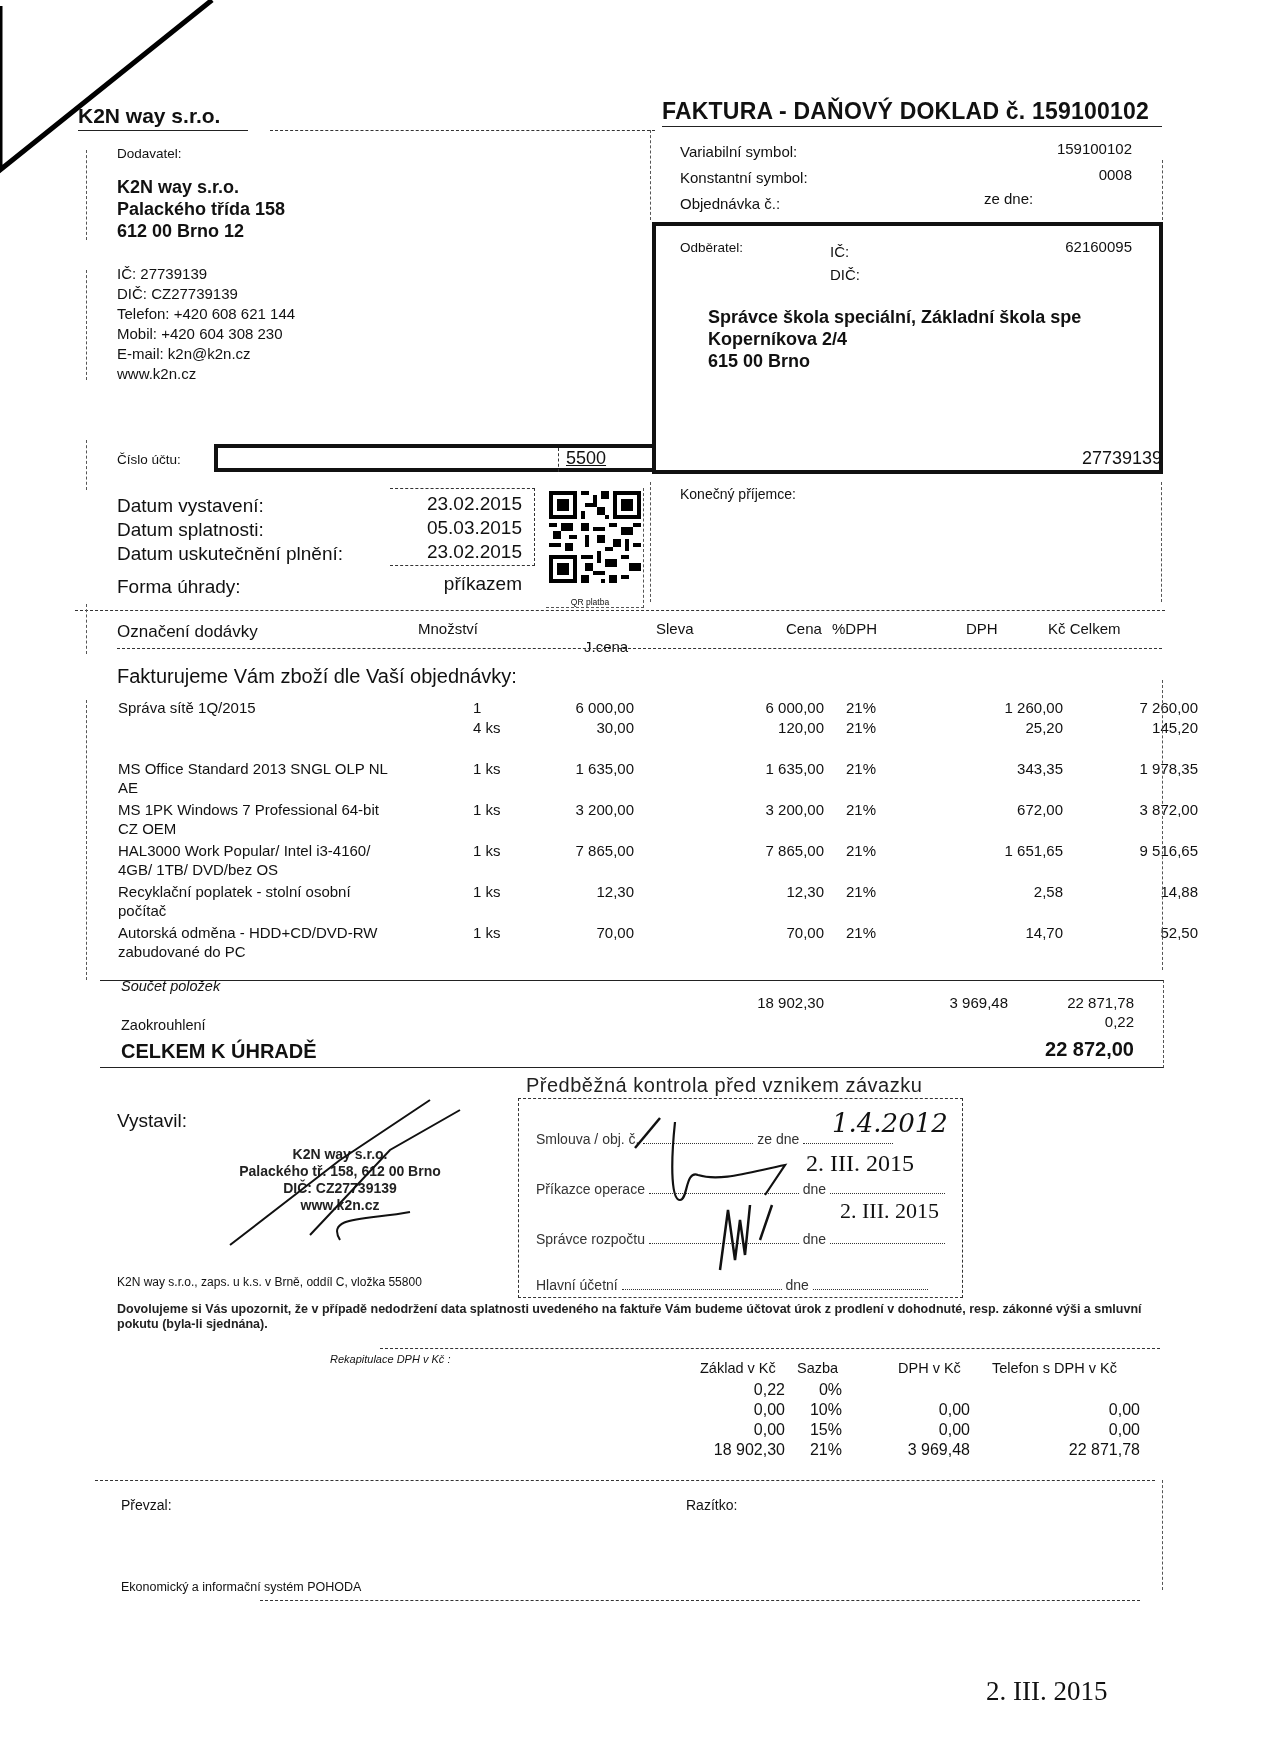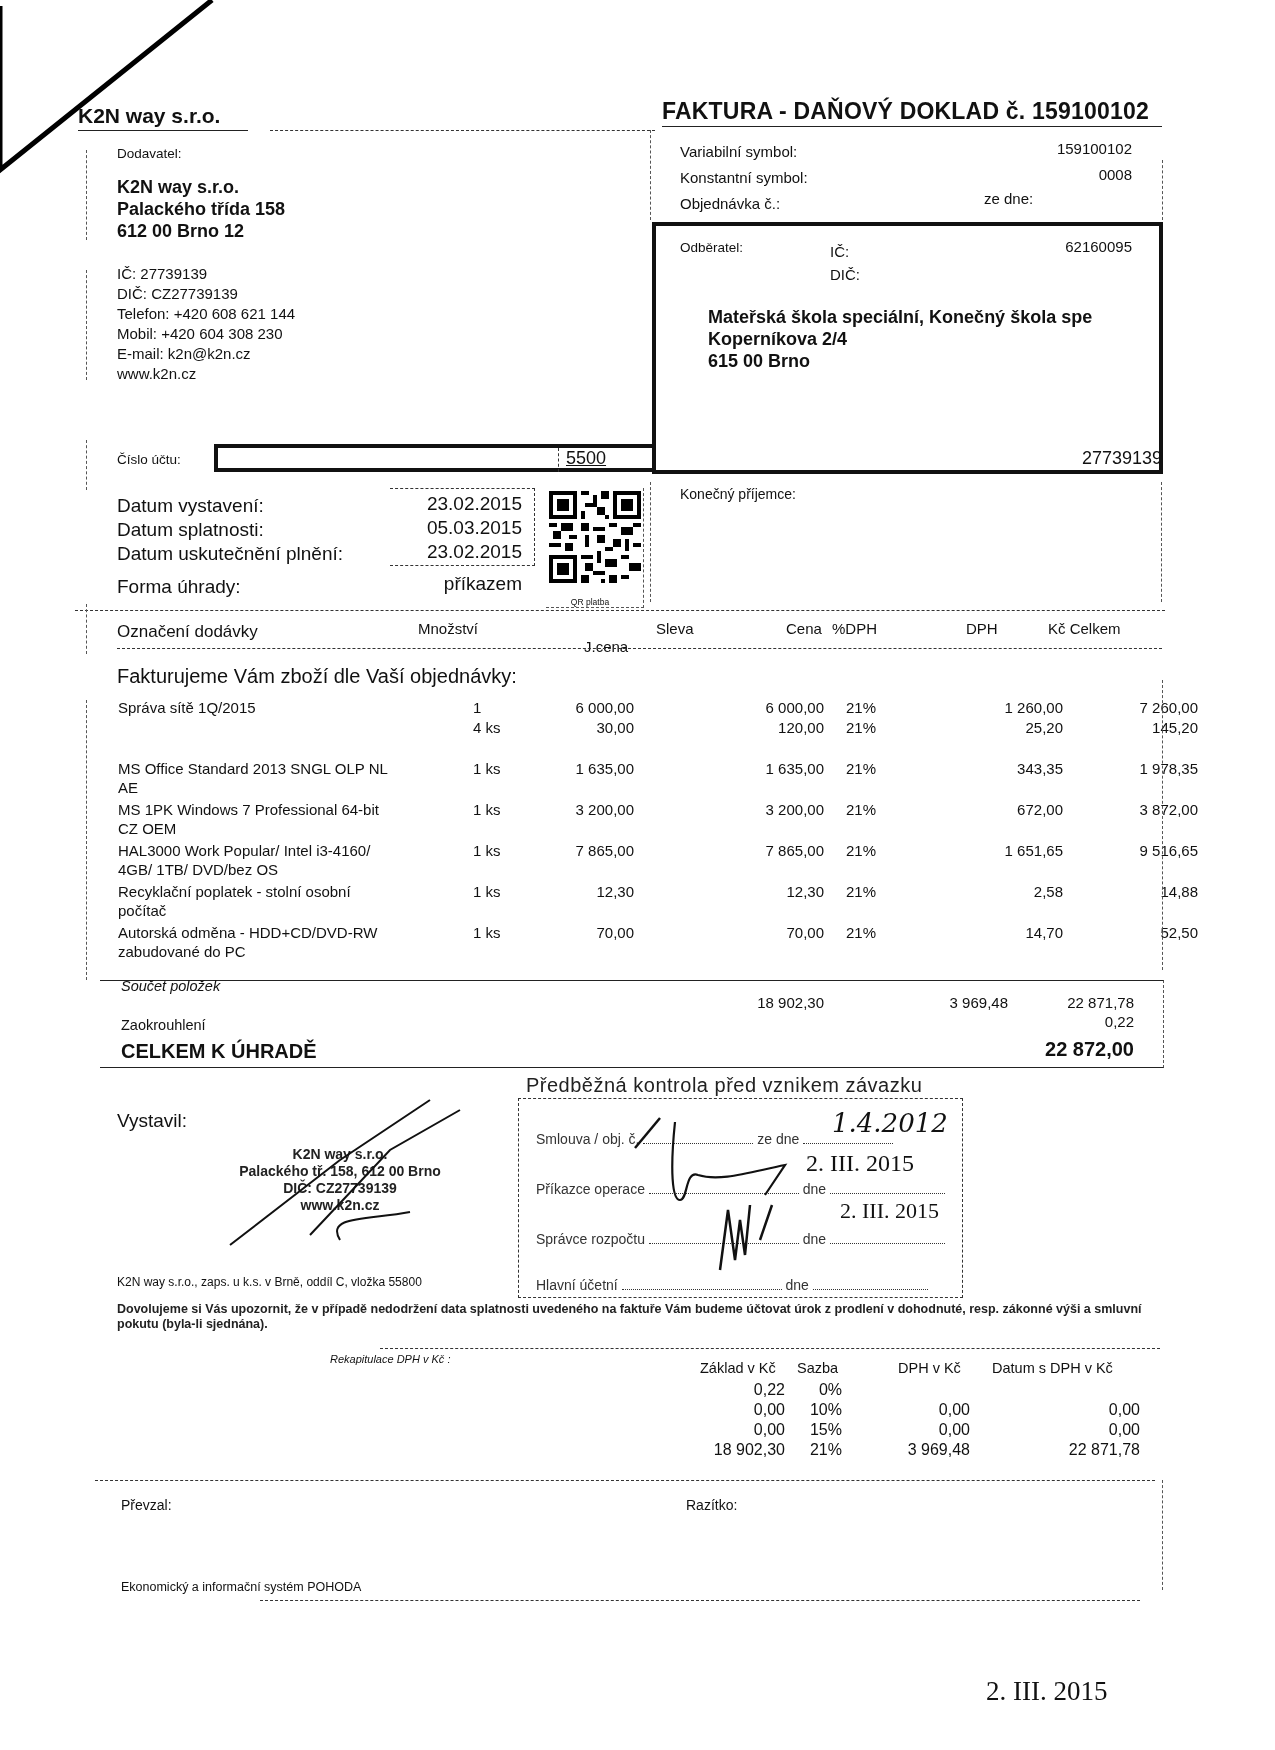--- a/index.html
+++ b/index.html
@@ -119,21 +119,21 @@
 <div class="dash-v" style="left:1162px; top:160px; height:60px;"></div>
 
 <div class="abs buyer-box"></div>
 <div class="abs buyer-label">Odběratel:</div>
 <div class="abs buyer-ic-label">
   <div>IČ:</div>
   <div>DIČ:</div>
 </div>
 <div class="abs buyer-ic-value">62160095</div>
 <div class="abs buyer-name">
-  <div>Mateřská škola speciální, Konečný škola spe</div>
+  <div>Správce škola speciální, Základní škola spe</div>
   <div>Koperníkova 2/4</div>
   <div>615 00 Brno</div>
 </div>
 
 <div class="abs account-label">Číslo účtu:</div>
 <div class="abs account-box"></div>
 <div class="abs account-number">27739139</div>
 <div class="abs account-sep"></div>
 <div class="abs bank-code">5500</div>
 
@@ -344,21 +344,21 @@
   <path d="M120,160 L128,100 L135,150 L140,110 L145,145 L150,95 M160,130 L172,95" fill="none" stroke="#111" stroke-width="2.5"></path>
 </svg>
 
 <div class="abs notice">Dovolujeme si Vás upozornit, že v případě nedodržení data splatnosti uvedeného na faktuře Vám budeme účtovat úrok z prodlení v dohodnuté, resp. zákonné výši a smluvní pokutu (byla-li sjednána).</div>
 <div class="dash-h" style="left:380px; top:1348px; width:780px;"></div>
 
 <div class="abs recap-title">Rekapitulace DPH v Kč :</div>
 <div class="abs recap-th" style="left:700px;">Základ v Kč</div>
 <div class="abs recap-th" style="left:797px;">Sazba</div>
 <div class="abs recap-th" style="left:898px;">DPH v Kč</div>
-<div class="abs recap-th" style="left:992px;">Datum s DPH v Kč</div>
+<div class="abs recap-th" style="left:992px;">Telefon s DPH v Kč</div>
 <div class="recap-row" style="top:1381px;">
   <div class="c r-base">0,22</div>
   <div class="c r-rate">0%</div>
   <div class="c r-vat"></div>
   <div class="c r-total"></div>
 </div>
 <div class="recap-row" style="top:1401px;">
   <div class="c r-base">0,00</div>
   <div class="c r-rate">10%</div>
   <div class="c r-vat">0,00</div>

